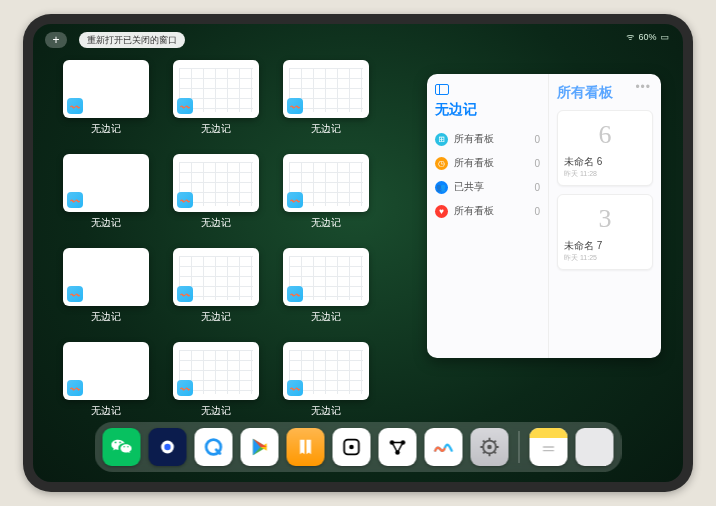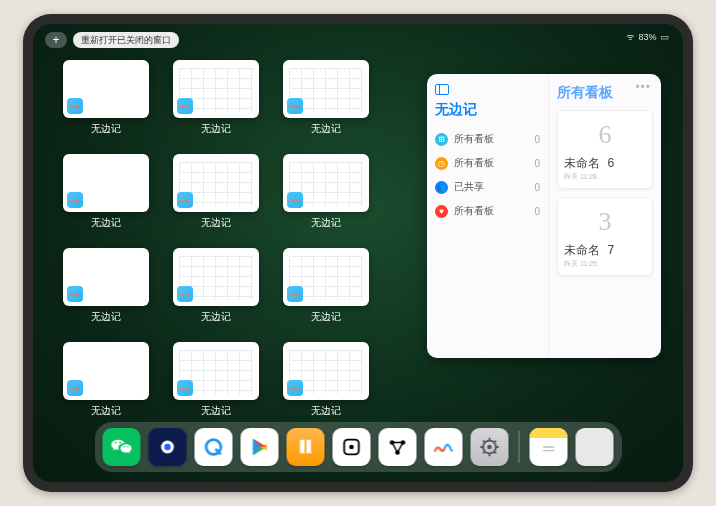--- a/index.html
+++ b/index.html
@@ -37,21 +37,21 @@
   background: rgba(255,255,255,0.25);
   border-radius: 9px;
   display: flex; align-items: center; justify-content: center;
   color: #fff; font-size: 12px; font-weight: 400;
 }
 .reopen-pill {
   height: 16px; padding: 0 8px;
   background: rgba(255,255,255,0.92);
   border-radius: 9px;
   display: flex; align-items: center;
-  font-size: 9px; color: #333;
+  font-size: 9px; color: #333; margin-left: 6px;
 }
 .thumbs {
   position: absolute;
   top: 36px; left: 30px;
   width: 380px;
   display: flex; flex-wrap: wrap;
   gap: 18px 24px;
 }
 .thumb {
   width: 86px;
@@ -151,21 +151,21 @@
   padding: 4px 6px 6px;
   margin-bottom: 8px;
   box-shadow: 0 1px 2px rgba(0,0,0,0.05);
 }
 .board .sketch {
   width: 100%; height: 40px;
   display: flex; align-items: center; justify-content: center;
   color: #c9c9c9; font-size: 26px;
   font-family: "Comic Sans MS", cursive;
 }
-.board .bt { font-size: 12px; color: #444; font-family: Liberation Mono, monospace; }
+.board .bt { font-size: 10px; color: #444; }
 .board .bsub { font-size: 7px; color: #bbb; }
 
 .dock {
   position: absolute; bottom: 10px; left: 50%;
   transform: translateX(-50%);
   padding: 6px 8px;
   background: rgba(255,255,255,0.18);
   border-radius: 18px;
   display: flex; align-items: center; gap: 8px;
   backdrop-filter: blur(4px);
@@ -204,21 +204,21 @@
 }
 </style>
 </head>
 <body>
 
 <div class="ipad">
   <div class="screen">
 
     <div class="status-bar">
       <span>ᯤ</span>
-      <span>83%</span>
+      <span>60%</span>
       <span>▭</span>
     </div>
 
     <div class="top-bar">
       <div class="plus-pill">+</div>
       <div class="reopen-pill">重新打开已关闭的窗口</div>
     </div>
 
     <div class="thumbs" id="thumbs">
         <div class="thumb">

